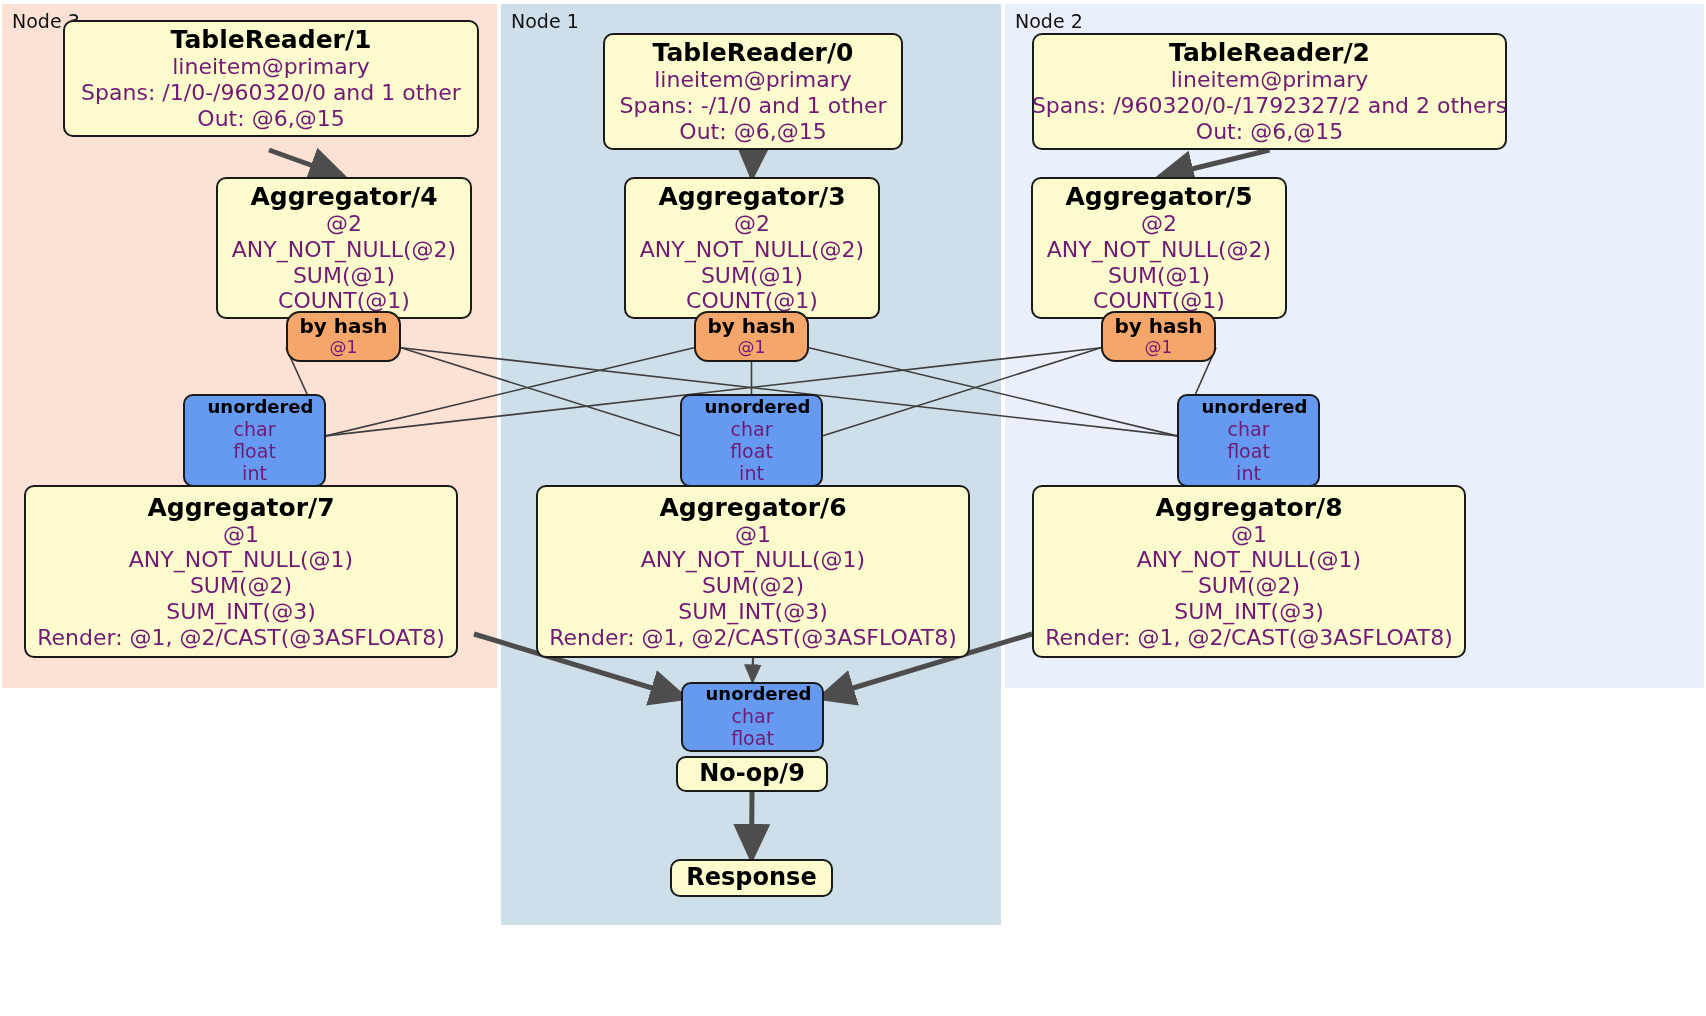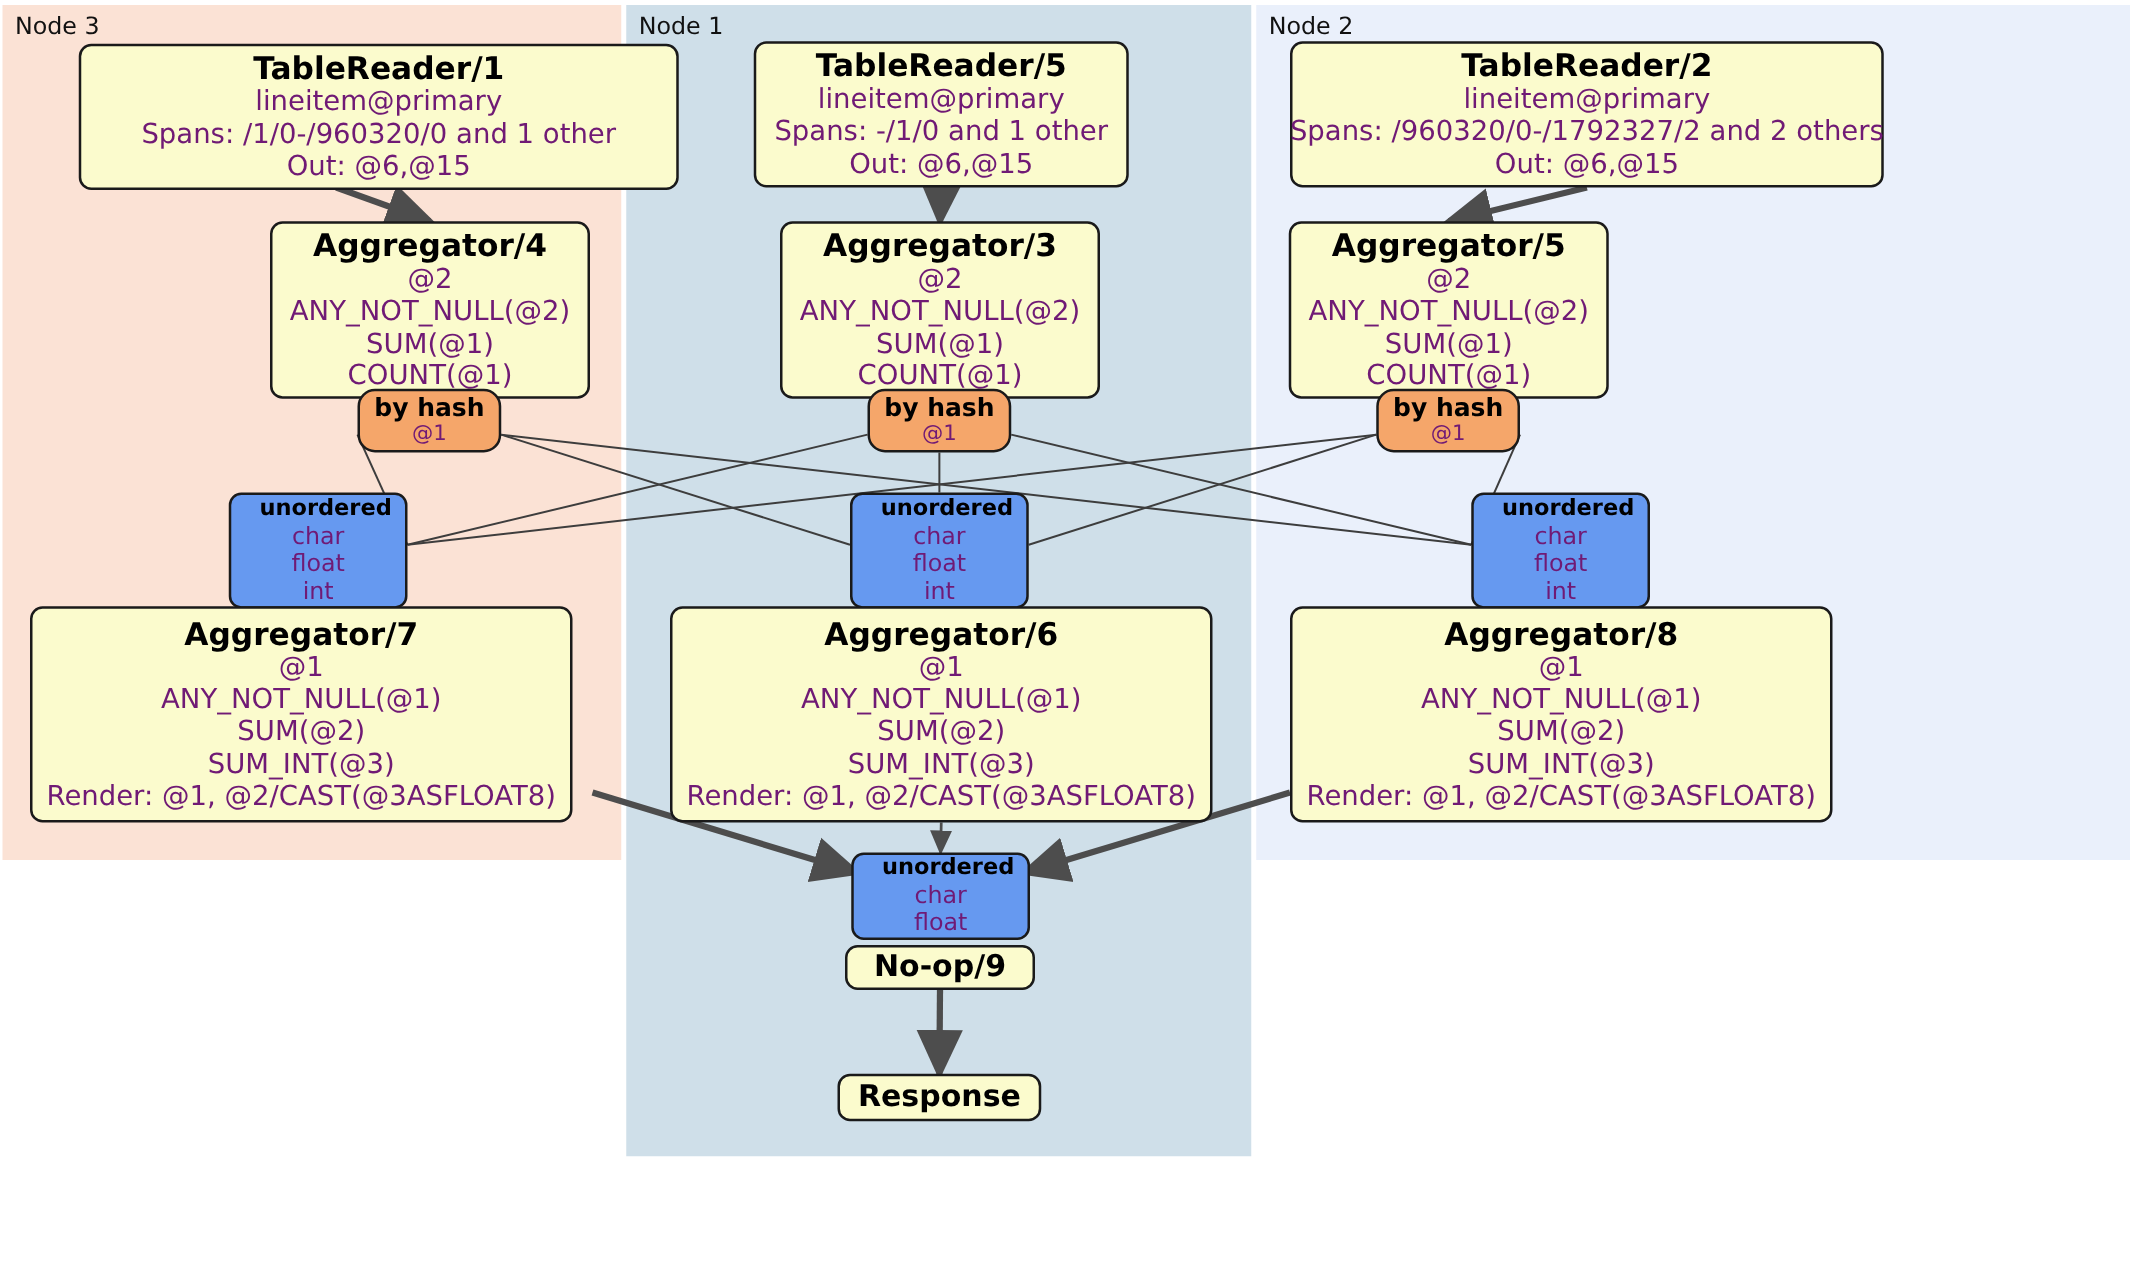--- a/index.html
+++ b/index.html
@@ -65,28 +65,28 @@
         <line x1="1101" y1="347.72" x2="823" y2="435.85" stroke="#3d3d3d" stroke-width="1.6"></line>
         <line x1="1216" y1="347.72" x2="1177" y2="435.85" stroke="#3d3d3d" stroke-width="1.6"></line>
         <line x1="474" y1="634" x2="685" y2="698" stroke="#4d4d4d" stroke-width="5" marker-end="url(#arrThick)"></line>
         <line x1="753" y1="658" x2="752.5" y2="682" stroke="#4d4d4d" stroke-width="2.2" marker-end="url(#arrThin)"></line>
         <line x1="1032" y1="634" x2="820" y2="698" stroke="#4d4d4d" stroke-width="5" marker-end="url(#arrThick)"></line>
         <line x1="752" y1="792" x2="751.5" y2="859" stroke="#4d4d4d" stroke-width="5" marker-end="url(#arrThick)"></line>
       </g>
   </svg>
 
   <div id="nodes">
-      <div class="node proc" style="left: 63px; top: 35px; width: 480px; height: 117px;">
+      <div class="node proc" style="left: 63px; top: 20px; width: 416px; height: 117px;">
         <div class="ttl">TableReader/1</div>
         <div class="ln">lineitem@primary</div>
         <div class="ln">Spans: /1/0-/960320/0 and 1 other</div>
         <div class="ln">Out: @6,@15</div>
       </div>
       <div class="node proc" style="left: 603px; top: 33px; width: 300px; height: 117px;">
-        <div class="ttl">TableReader/5</div>
+        <div class="ttl">TableReader/0</div>
         <div class="ln">lineitem@primary</div>
         <div class="ln">Spans: -/1/0 and 1 other</div>
         <div class="ln">Out: @6,@15</div>
       </div>
       <div class="node proc" style="left: 1032px; top: 33px; width: 475px; height: 117px;">
         <div class="ttl">TableReader/2</div>
         <div class="ln">lineitem@primary</div>
         <div class="ln">Spans: /960320/0-/1792327/2 and 2 others</div>
         <div class="ln">Out: @6,@15</div>
       </div>

